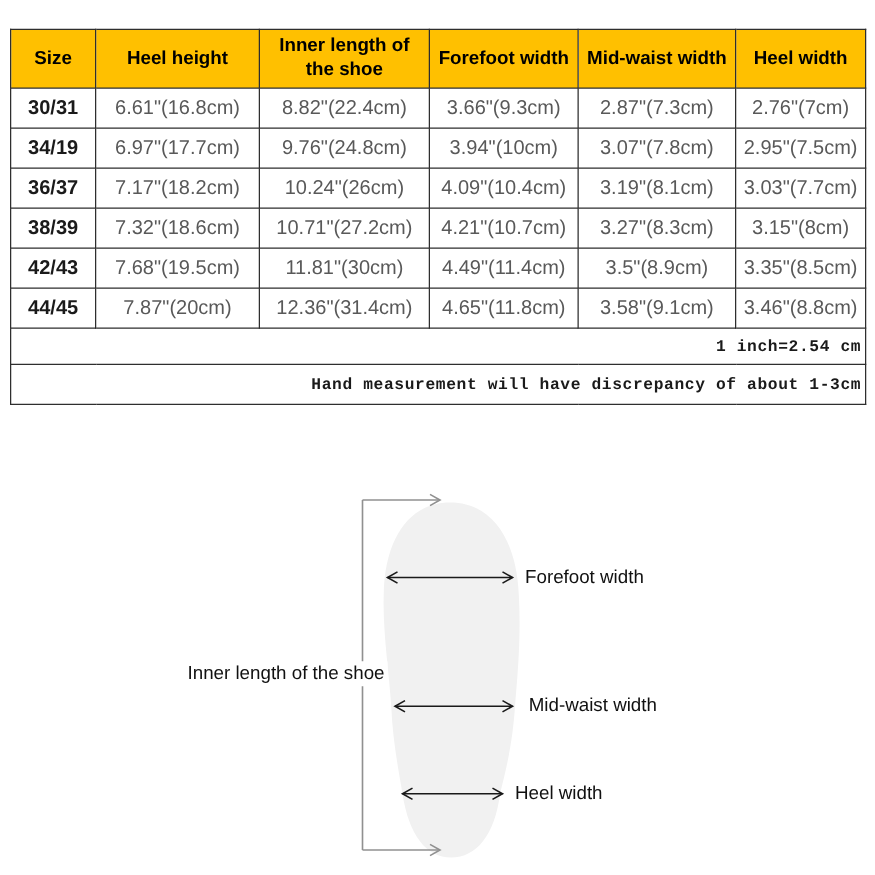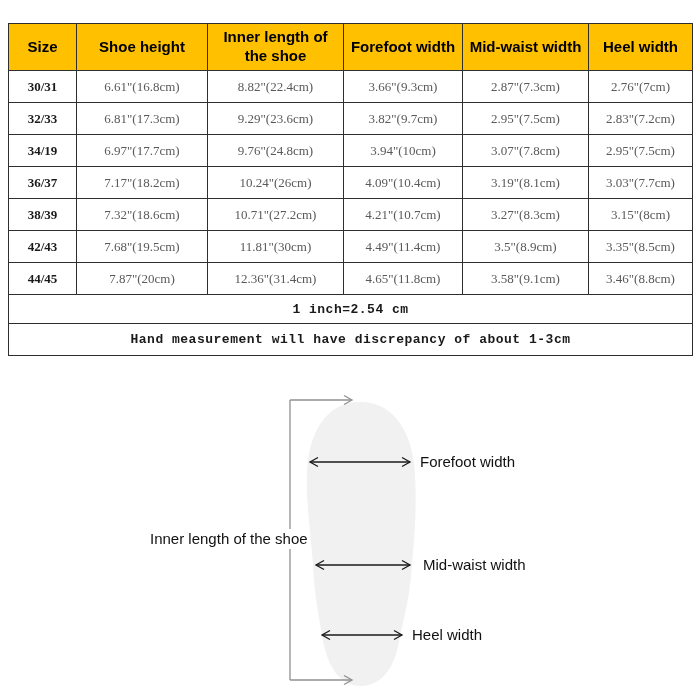--- a/index.html
+++ b/index.html
@@ -35,35 +35,35 @@
     background: #FFC000;
     color: #000000;
     font-size: 15px;
     font-weight: bold;
     height: 46px;
     line-height: 1.25;
     white-space: normal;
   }
   .size-table tbody td {
     height: 31px;
-    font-size: 13px;
+    font-size: 16px;
     color: #595959;
     font-weight: normal;
-    font-family: Liberation Serif, serif;
   }
   .size-table tbody td.size-col {
     font-weight: bold;
     color: #1a1a1a;
   }
   .size-table tfoot td.note {
     font-family: "Liberation Mono", monospace;
     font-weight: bold;
     font-size: 13px;
     color: #1a1a1a;
     letter-spacing: 0.5px;
+    text-align: right;
   }
   .size-table tfoot td.note-1 { height: 28px; }
   .size-table tfoot td.note-2 { height: 31px; font-family: Liberation Mono, monospace; }
 
   .diagram {
     position: absolute;
     left: 0;
     top: 390px;
     width: 700px;
     height: 310px;
@@ -93,43 +93,35 @@
     <col style="width:68px">
     <col style="width:131px">
     <col style="width:136px">
     <col style="width:119px">
     <col style="width:126px">
     <col style="width:104px">
   </colgroup>
   <thead>
     <tr>
       <th>Size</th>
-      <th>Shoe height</th>
+      <th>Heel height</th>
       <th>Inner length of the shoe</th>
       <th>Forefoot width</th>
       <th>Mid-waist width</th>
       <th>Heel width</th>
     </tr>
   </thead>
   <tbody>
       <tr>
         <td class="size-col">30/31</td>
         <td>6.61"(16.8cm)</td>
         <td>8.82"(22.4cm)</td>
         <td>3.66"(9.3cm)</td>
         <td>2.87"(7.3cm)</td>
         <td>2.76"(7cm)</td>
-      </tr>
-      <tr>
-        <td class="size-col">32/33</td>
-        <td>6.81"(17.3cm)</td>
-        <td>9.29"(23.6cm)</td>
-        <td>3.82"(9.7cm)</td>
-        <td>2.95"(7.5cm)</td>
-        <td>2.83"(7.2cm)</td>
       </tr>
       <tr>
         <td class="size-col">34/19</td>
         <td>6.97"(17.7cm)</td>
         <td>9.76"(24.8cm)</td>
         <td>3.94"(10cm)</td>
         <td>3.07"(7.8cm)</td>
         <td>2.95"(7.5cm)</td>
       </tr>
       <tr>

